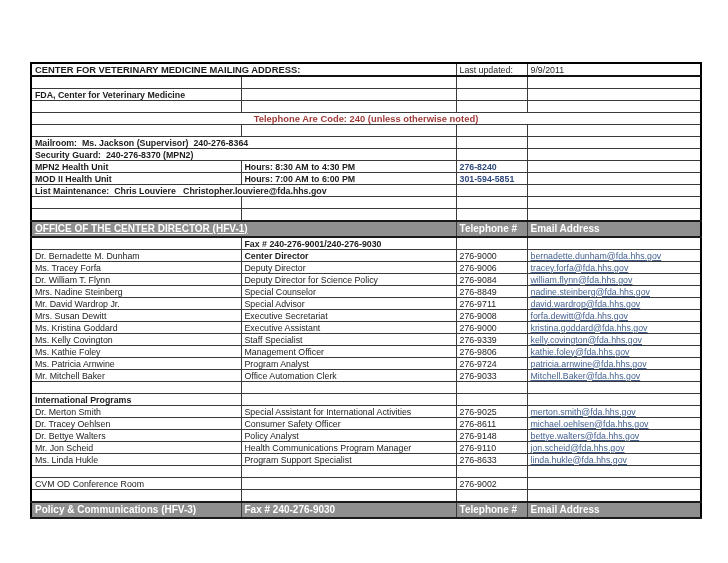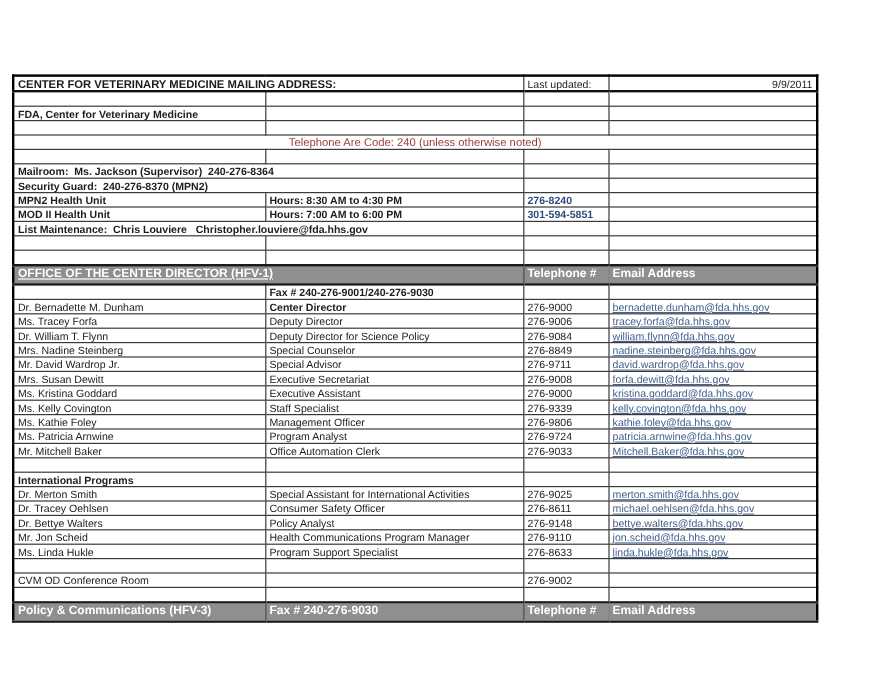--- a/index.html
+++ b/index.html
@@ -1,38 +1,38 @@
 <!DOCTYPE html>
 <html><head>
 <meta charset="utf-8">
 <style>
   html,body{margin:0;padding:0;}
   body{
     width:728px;height:563px;background:#ffffff;
     font-family:"Liberation Sans","DejaVu Sans",sans-serif;
     position:relative;overflow:hidden;
   }
-  .sheet{position:absolute;left:10px;top:62px;border-radius:10px;}
+  .sheet{position:absolute;left:30px;top:62px;border-radius:10px;}
   table.dir{
     border-collapse:collapse;table-layout:fixed;width:670px;
     border:2px solid #000;
   }
   td{
     border:1px solid #3a3a3a;
     height:11px;max-height:11px;
     padding:0 3px;
     font-size:8.8px;line-height:10px;
     color:#1c1c1c;
     white-space:pre;overflow:hidden;
     vertical-align:middle;
   }
   td.b{font-weight:bold;}
   td.ttl{font-weight:bold;font-size:9.4px;}
-  td.ar{text-align:right;}
-  td.red{color:#9e3b39;font-weight:normal;text-align:center;font-size:9.4px;}
+  td.ar{}
+  td.red{color:#9e3b39;font-weight:bold;text-align:center;font-size:9.4px;}
   td.bl{color:#2f4a7d;font-weight:bold;}
   td.wh{color:#ffffff;font-weight:bold;font-size:10px;background:#8f8f8f;}
   td.whu{color:#ffffff;font-weight:bold;font-size:10px;background:#8f8f8f;text-decoration:underline;}
   tr.gray td{background:#8f8f8f;height:14px;max-height:14px;border-top:2px solid #1a1a1a;border-bottom:2px solid #1a1a1a;}
   tr.thickb td{border-bottom:2px solid #111;}
   a.lk{color:#44618f;text-decoration:underline;cursor:pointer;}
 </style>
 </head>
 <body>
 

